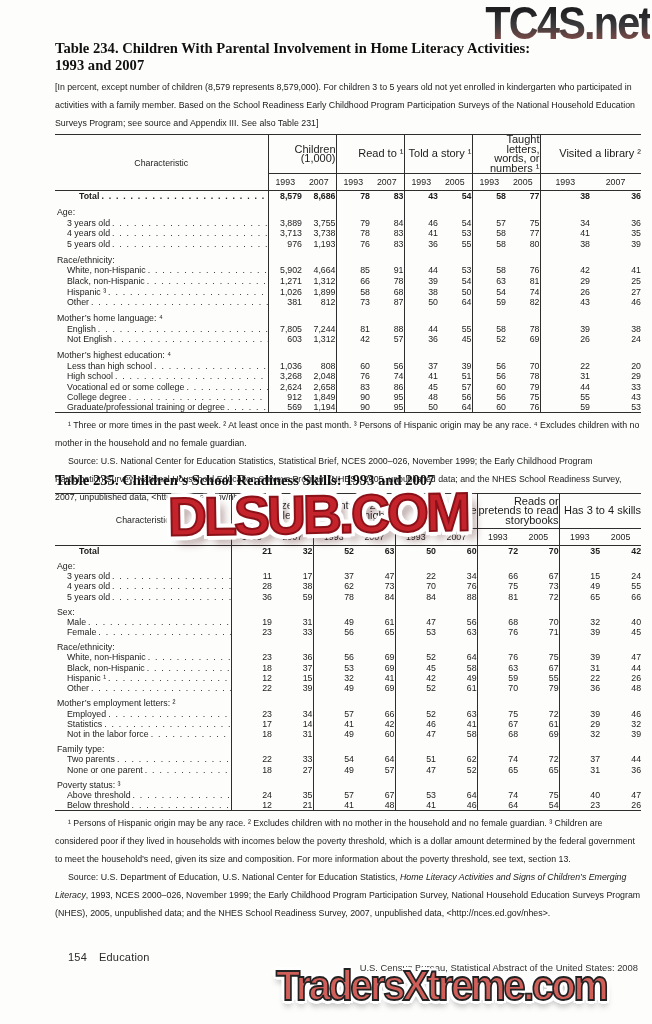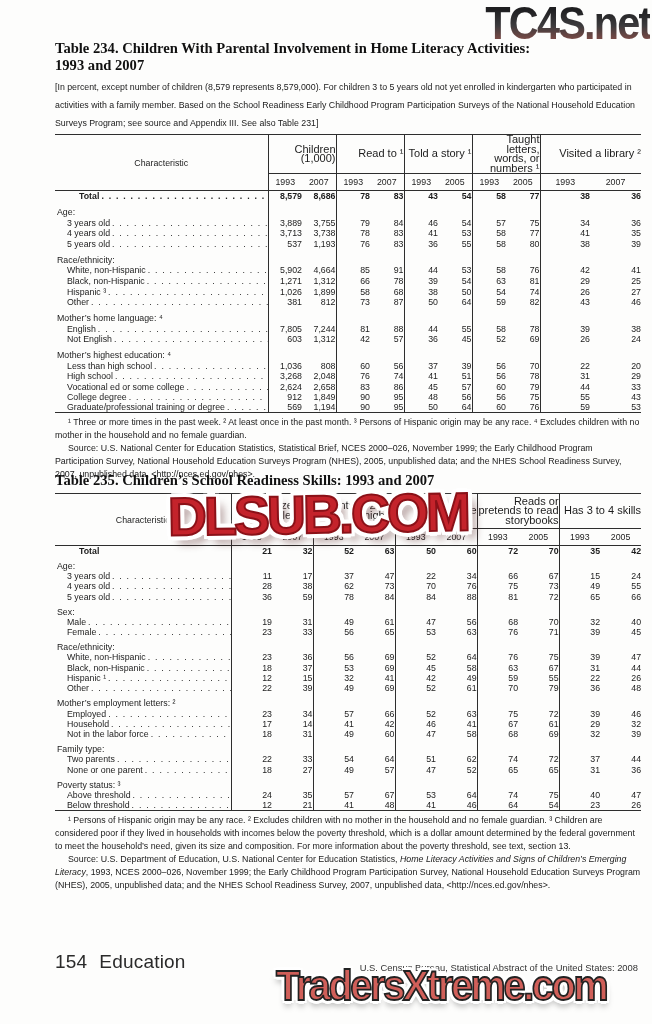--- a/index.html
+++ b/index.html
@@ -54,26 +54,26 @@
   td.val { text-align:right; padding-right:5px; }
   #table234 tbody tr { height:10.6px; }
   #table235 tbody tr { height:10.3px; }
   #table234 tbody tr.spacer { height:5.2px; }
   #table235 tbody tr.spacer { height:4.6px; }
   tbody td { font-size:8.8px; vertical-align:bottom; line-height:10px; }
   tr.total td, tr.total .dots { font-weight:700; }
 
   
   .footnotes { margin-top:3px; }
-  .footnotes p { font-size:8.8px; line-height:13px; margin:0; text-indent:13px; color:#202020; }
+  .footnotes p { font-size:8.8px; line-height:18px; margin:0; text-indent:13px; color:#202020; }
   .src-italic { font-style:italic; }
 
   
   #footer-left {
-    position:absolute; left:55px; top:951px; font-size:19px; color:#2a2a2a;
+    position:absolute; left:68px; top:951px; font-size:11px; color:#2a2a2a;
     letter-spacing:0.2px;
   }
   #footer-left .pgnum { margin-right:12px; }
   #footer-source {
     position:absolute; top:962px; right:14px; font-size:9.4px; color:#333;
   }
 
   
   .wm { position:absolute; z-index:10; white-space:nowrap; pointer-events:none; }
   #wm-top {
@@ -233,21 +233,21 @@
           <td class="val gstart">41</td>
           <td class="val">35</td>
         </tr>
         <tr>
           <td class="charcell">
             <div class="lblwrap">
               <span class="lbl lbl-data">5 years old</span>
               <span class="dots"></span>
             </div>
           </td>
-          <td class="val gstart">537</td>
+          <td class="val gstart">976</td>
           <td class="val">1,193</td>
           <td class="val gstart">76</td>
           <td class="val">83</td>
           <td class="val gstart">36</td>
           <td class="val">55</td>
           <td class="val gstart">58</td>
           <td class="val">80</td>
           <td class="val gstart">38</td>
           <td class="val">39</td>
         </tr>
@@ -901,21 +901,21 @@
           <td class="val gstart">52</td>
           <td class="val">63</td>
           <td class="val gstart">75</td>
           <td class="val">72</td>
           <td class="val gstart">39</td>
           <td class="val">46</td>
         </tr>
         <tr>
           <td class="charcell">
             <div class="lblwrap">
-              <span class="lbl lbl-data">Household</span>
+              <span class="lbl lbl-data">Statistics</span>
               <span class="dots"></span>
             </div>
           </td>
           <td class="val gstart">17</td>
           <td class="val">14</td>
           <td class="val gstart">41</td>
           <td class="val">42</td>
           <td class="val gstart">46</td>
           <td class="val">41</td>
           <td class="val gstart">67</td>

